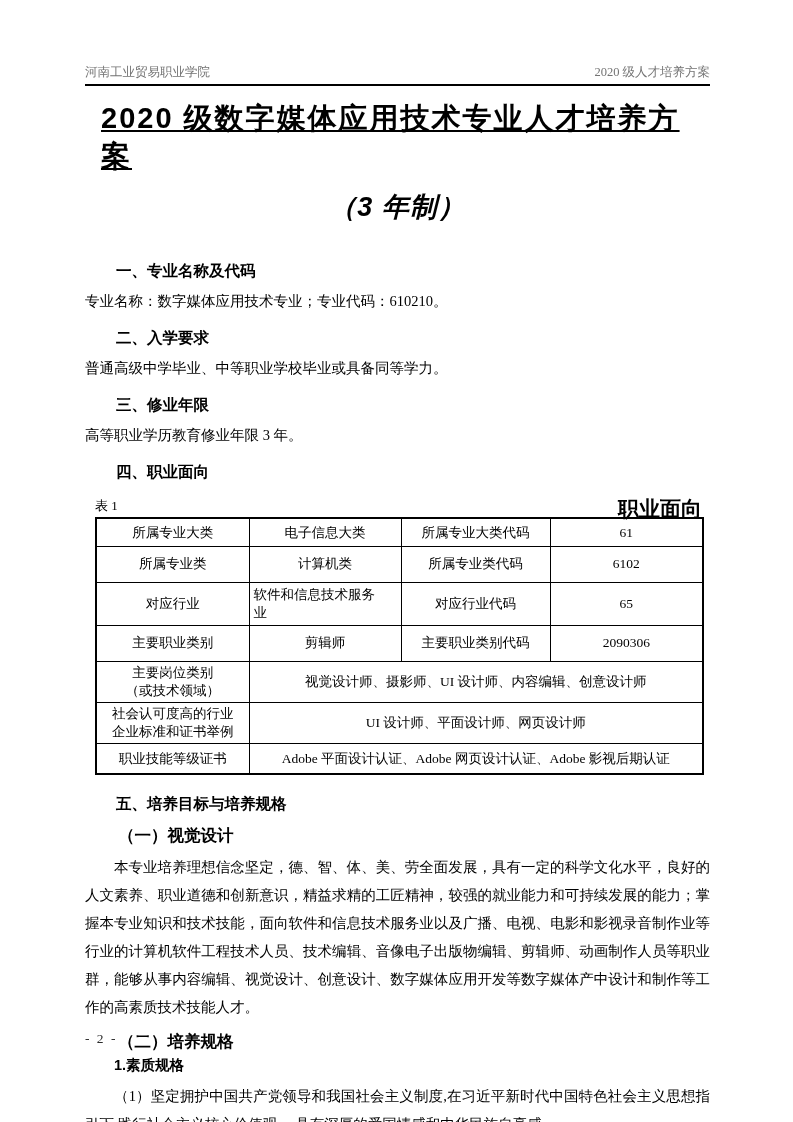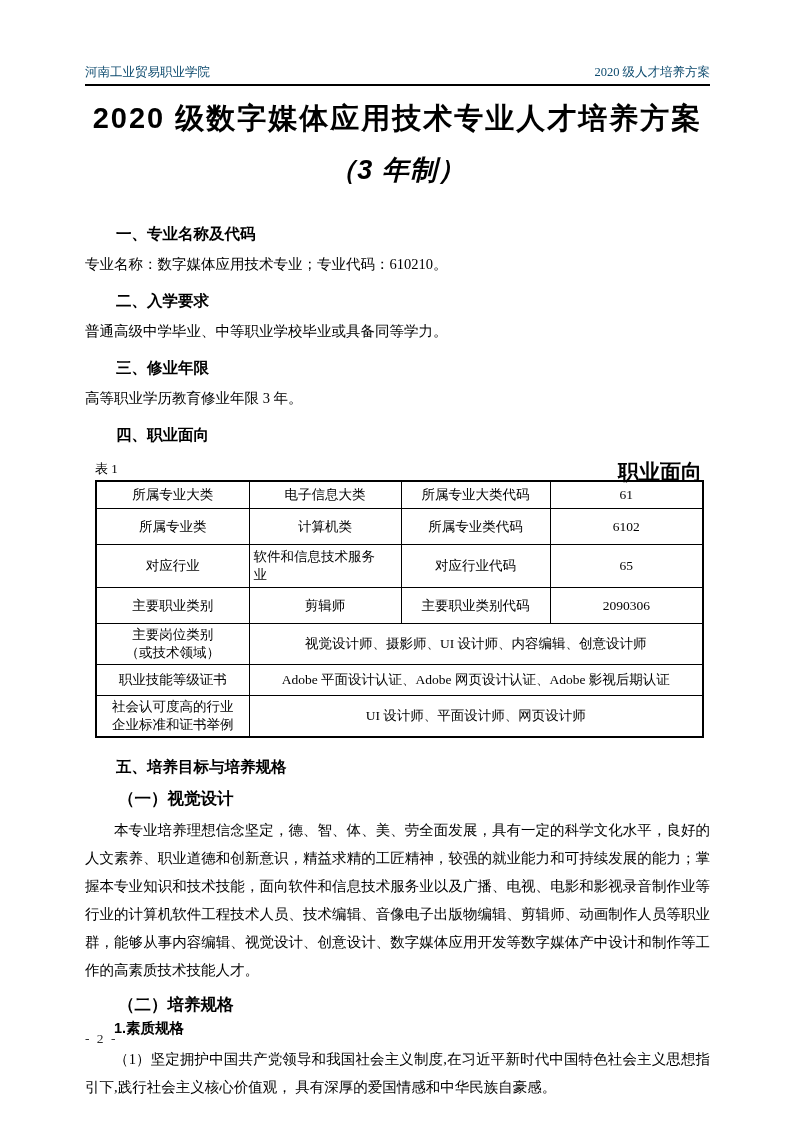--- a/index.html
+++ b/index.html
@@ -9,30 +9,30 @@
     background:#ffffff;
     overflow:hidden;
     color:#000;
     font-family:"Liberation Serif","DejaVu Serif",serif;
   }
   .content{padding:64px 83px 0 85px;}
 
   
   .hdr{
     display:flex;justify-content:space-between;align-items:flex-end;
-    font-size:12.5px;color:#0c4a6e;
+    font-size:12.5px;color:#737373;
     padding-bottom:3px;border-bottom:2px solid #000;
   }
 
   
   .hei{font-family:"Liberation Sans","DejaVu Sans",sans-serif;font-weight:bold;}
 
   .doc-title{
-    margin:14px 0 0;text-align:center;
-    font-size:29px;letter-spacing:2px;line-height:1.3;
+    margin:14px 16px 0;
+    font-size:29px;letter-spacing:2px;line-height:1.3;text-decoration:underline;
   }
   .doc-subtitle{
     margin:15px 0 0;text-align:center;
     font-size:27px;letter-spacing:1px;line-height:1.3;font-style:italic;
   }
 
   .sec{margin:13px 0 0;font-size:15.5px;text-indent:2em;line-height:22px;}
   .sec.first{margin-top:35px;}
   .sub{margin:8px 0 0;font-size:16.5px;text-indent:2em;line-height:24px;}
   .sub3{margin:1px 0 0;font-size:14.5px;text-indent:2em;line-height:22px;}
@@ -127,28 +127,28 @@
           <td>主要职业类别</td>
           <td>剪辑师</td>
           <td>主要职业类别代码</td>
           <td>2090306</td>
         </tr>
         <tr style="height:41px;">
           <td class="pre">主要岗位类别
 （或技术领域）</td>
           <td colspan="3">视觉设计师、摄影师、UI 设计师、内容编辑、创意设计师</td>
         </tr>
-        <tr style="height:31px;">
-          <td>职业技能等级证书</td>
-          <td colspan="3">Adobe 平面设计认证、Adobe 网页设计认证、Adobe 影视后期认证</td>
-        </tr>
         <tr style="height:41px;">
           <td class="pre">社会认可度高的行业
 企业标准和证书举例</td>
           <td colspan="3">UI 设计师、平面设计师、网页设计师</td>
+        </tr>
+        <tr style="height:31px;">
+          <td>职业技能等级证书</td>
+          <td colspan="3">Adobe 平面设计认证、Adobe 网页设计认证、Adobe 影视后期认证</td>
         </tr>
       </tbody>
     </table>
 
     <h3 class="sec hei" style="margin-top:18px;">五、培养目标与培养规格</h3>
 
     <h4 class="sub hei">（一）视觉设计</h4>
     <p class="para">本专业培养理想信念坚定，德、智、体、美、劳全面发展，具有一定的科学文化水平，良好的人文素养、职业道德和创新意识，精益求精的工匠精神，较强的就业能力和可持续发展的能力；掌握本专业知识和技术技能，面向软件和信息技术服务业以及广播、电视、电影和影视录音制作业等行业的计算机软件工程技术人员、技术编辑、音像电子出版物编辑、剪辑师、动画制作人员等职业群，能够从事内容编辑、视觉设计、创意设计、数字媒体应用开发等数字媒体产中设计和制作等工作的高素质技术技能人才。</p>
 
     <h4 class="sub hei">（二）培养规格</h4>

